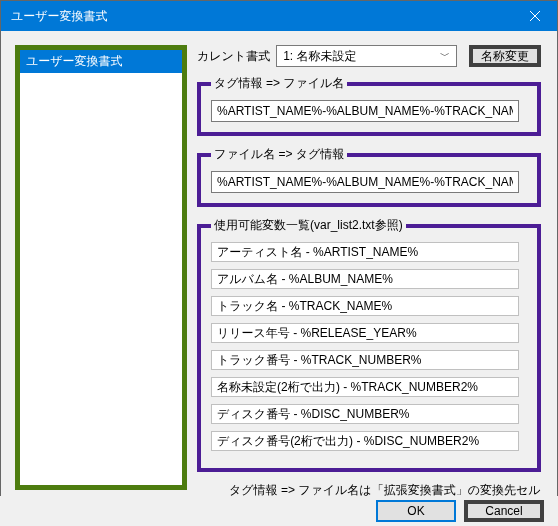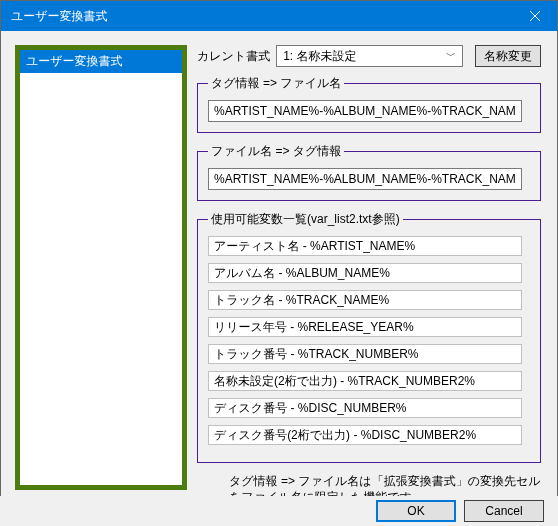--- a/index.html
+++ b/index.html
@@ -68,29 +68,29 @@
     background: #fff;
     display: flex;
     align-items: center;
     padding: 0 6px;
     justify-content: space-between;
     margin-right: 12px;
   }
   .select-current .chev { font-size: 10px; color: #333; }
   .btn {
     height: 22px;
-    border: 1px solid #404040;
+    border: 4px solid #404040;
     background: #e1e1e1;
     padding: 0 8px;
     display: inline-flex;
     align-items: center;
     justify-content: center;
   }
   fieldset {
-    border: 1px solid #4c1d95;
+    border: 4px solid #4c1d95;
     margin: 0 0 10px 0;
     padding: 8px 18px 10px 10px;
   }
   legend { font-size: 12px; padding: 0 3px; }
   .text-input {
     width: 100%;
     height: 22px;
     border: 1px solid #7a7a7a;
     background: #fff;
     padding: 0 5px;

